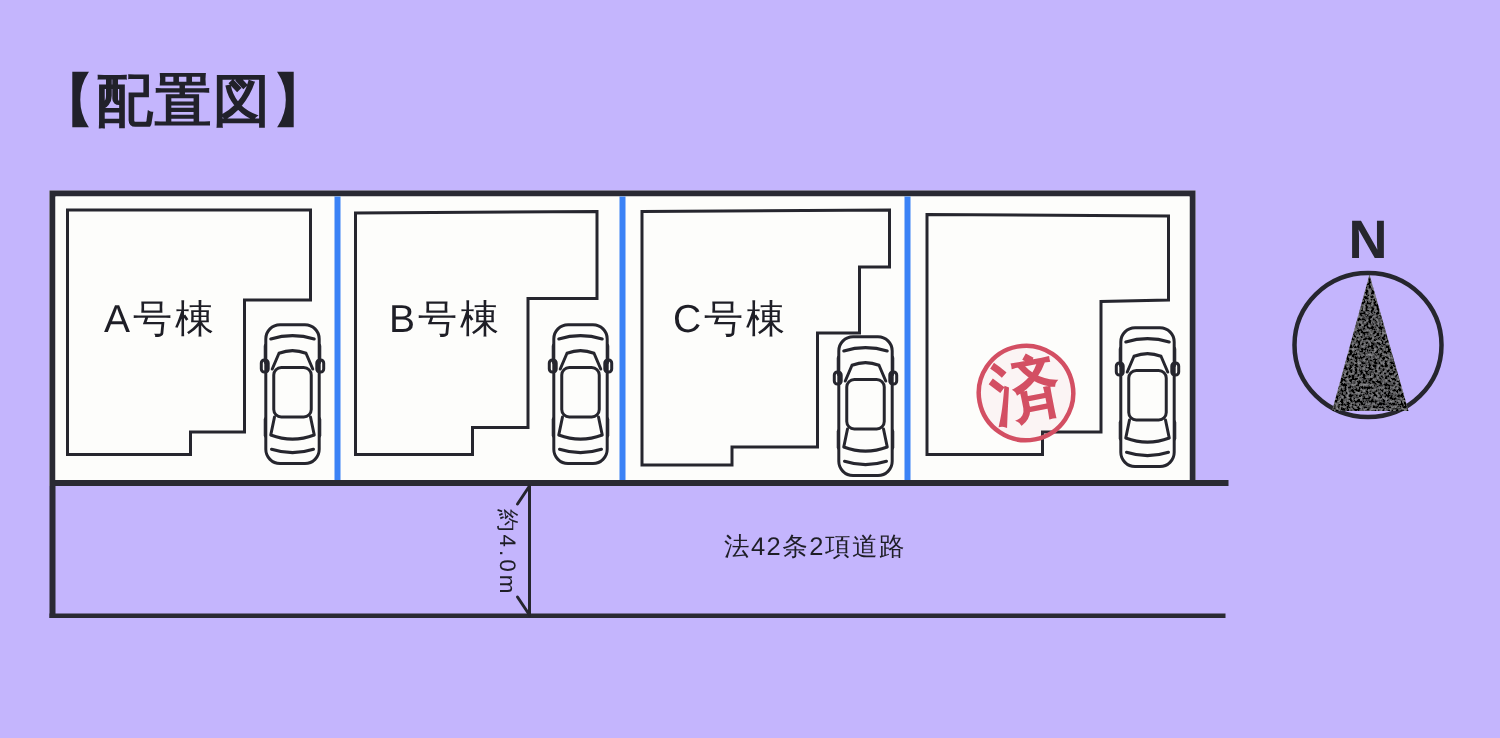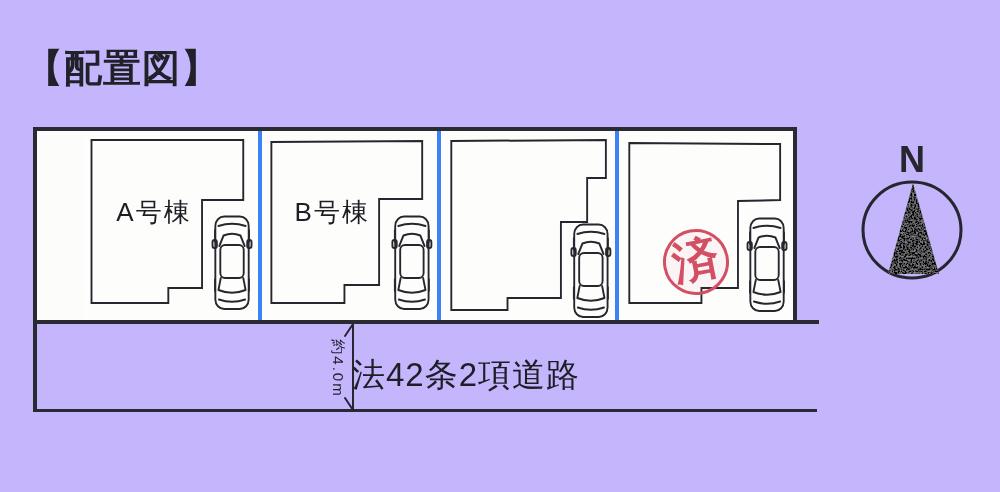--- a/index.html
+++ b/index.html
@@ -13,21 +13,21 @@
   
   .title{
     position:absolute;left:25px;top:42px;
     font-size:38px;font-weight:600;letter-spacing:1px;line-height:52px;
     color:#21212a;
   }
   
   .lots{
     position:absolute;left:33px;top:127px;width:764px;height:197px;
     border:4px solid #2a2a33;box-sizing:border-box;
-    display:flex;background:#fcfcfa;padding-left:47px;
+    display:flex;background:#fcfcfa;
   }
   .lot{position:relative;flex:1 1 0;box-sizing:border-box;background:#fdfdfb;}
   .lot + .lot{border-left:4px solid #3b82f6;}
   .lot svg{position:absolute;inset:0;width:100%;height:100%;}
   .bld{fill:#fdfdfb;stroke:#26262e;stroke-width:2;}
   .lot-label{
     position:absolute;left:0;top:64px;width:140px;text-align:center;
     font-size:26px;letter-spacing:2px;color:#1e1e26;white-space:nowrap;
   }
   
@@ -42,22 +42,22 @@
   .stamp span{
     font-family:"Liberation Serif","DejaVu Serif",serif;
     font-size:46px;font-weight:700;color:#d34f63;line-height:1;
     margin-top:-2px;
   }
   
   .road-top-ext{position:absolute;left:795px;top:320px;width:24px;height:4px;}
   .road-left{position:absolute;left:33px;top:324px;width:4px;height:88px;}
   .road-bottom{position:absolute;left:33px;top:409px;width:784px;height:3px;}
   .road-label{
-    position:absolute;left:352px;top:353px;width:252px;text-align:left;
-    font-size:33px;letter-spacing:1px;color:#1e1e26;white-space:nowrap;
+    position:absolute;left:352px;top:353px;width:252px;text-align:right;
+    font-size:17px;letter-spacing:1px;color:#1e1e26;white-space:nowrap;
   }
   .dim-svg{position:absolute;left:338px;top:321px;width:28px;height:92px;}
   .dim-label{
     position:absolute;left:296px;top:360px;width:84px;height:17px;
     text-align:center;font-size:15px;letter-spacing:2px;color:#1e1e26;
     transform:rotate(90deg);white-space:nowrap;line-height:17px;
   }
   
   .compass-n{
     position:absolute;left:872px;top:140px;width:80px;text-align:center;
@@ -125,20 +125,21 @@
         <use href="#car-sym" xlink:href="#car-sym" transform="translate(140,84)"></use>
       </svg>
       <div class="lot-label">B号棟</div>
     </div>
 
     <div class="lot">
       <svg viewBox="0 0 186 189" preserveAspectRatio="none">
         <polygon class="bld" points="11,10 176,9 176,47 156,47 156,91 128,91 128,167 71,167 71,179 11,179"></polygon>
         <use href="#car-sym" xlink:href="#car-sym" transform="translate(140,92)"></use>
       </svg>
+      <div class="lot-label">C号棟</div>
     </div>
 
     <div class="lot">
       <svg viewBox="0 0 186 189" preserveAspectRatio="none">
         <polygon class="bld" points="11,12 172,13 172,69 127,70 127,157 88,157 88,172 11,172"></polygon>
         <use href="#car-sym" xlink:href="#car-sym" transform="translate(138,86)"></use>
       </svg>
       <div class="stamp">
         <span>済</span>
       </div>

